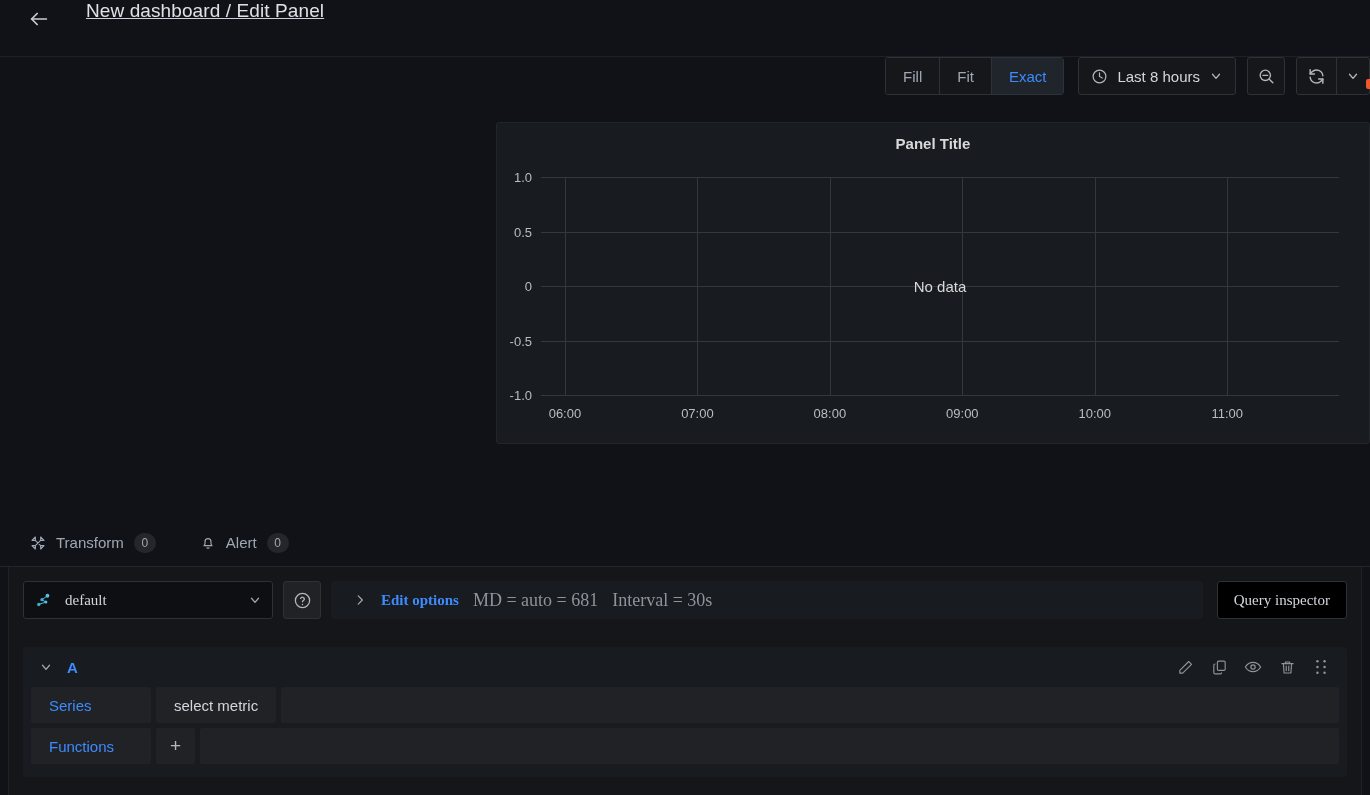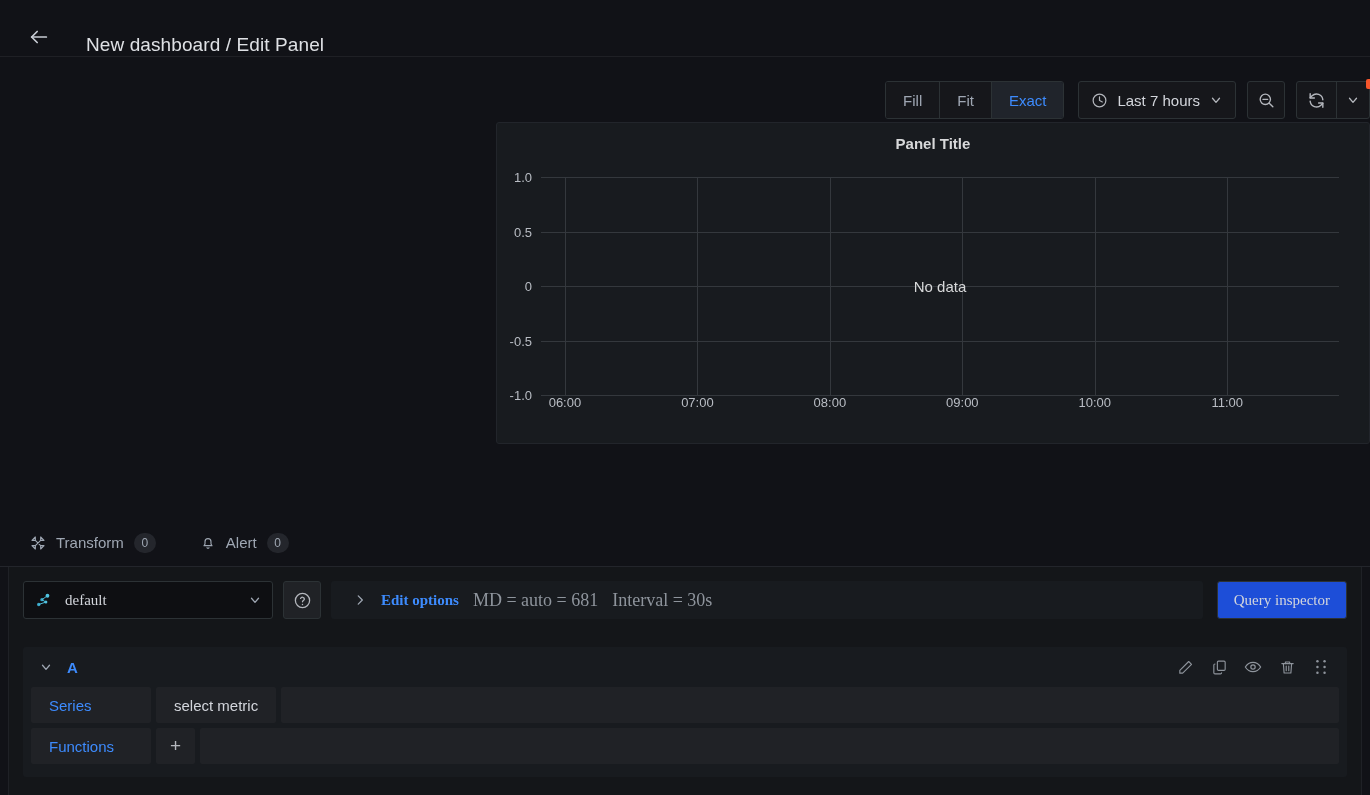--- a/index.html
+++ b/index.html
@@ -8,43 +8,44 @@
     background: #111217;
     font-family: "Liberation Sans", sans-serif;
     color: #ccccdc;
     overflow: hidden;
   }
 
   
   .topbar {
     height: 57px;
     display: flex;
-    align-items: flex-end;
+    align-items: flex-start;
     padding-left: 20px;
     border-bottom: 1px solid #1f2025;
     background: #111217;
+    text-decoration: underline;
   }
   .back-btn {
     width: 38px; height: 38px;
     display: flex; align-items: center; justify-content: center;
     cursor: pointer; border-radius: 3px;
   }
   .page-title {
     font-size: 19px;
     font-weight: 500;
     color: #dfe1e5;
     margin-left: 28px;
     letter-spacing: .1px;
   }
 
   
   .toolbar {
     height: 62px;
     display: flex;
-    align-items: flex-end;
+    align-items: flex-start;
     justify-content: flex-end;
     padding-right: 0px;
     position: relative;
   }
   .btn-group {
     display: flex;
     border: 1px solid #2c3235;
     border-radius: 3px;
     overflow: hidden;
     height: 38px;
@@ -154,20 +155,21 @@
     right: 100%;
     margin-right: 9px;
     transform: translateY(-50%);
     font-size: 13px;
     color: #b9bdc4;
     white-space: nowrap;
   }
   .xtick {
     position: absolute;
     top: 100%;
+    margin-top: 11px;
     transform: translateX(-50%);
     font-size: 13px;
     color: #b9bdc4;
     white-space: nowrap;
   }
   .nodata {
     position: absolute;
     left: 50%; top: 50%;
     transform: translate(-50%, -50%);
     font-size: 15px;
@@ -265,21 +267,21 @@
   .qopts-label {
     color: #3d8bfd;
     font-size: 15px;
     font-weight: bold;
     cursor: pointer;
   }
   .qopts-meta { font-size: 18px; color: #8e949c; }
   .inspector-btn {
     height: 38px;
     padding: 0 16px;
-    background: #1d4ed8;
+    background: #000000;
     border: 1px solid #2c3235;
     border-radius: 3px;
     display: flex; align-items: center;
     font-size: 15px;
     color: #d3d6dc;
     cursor: pointer;
     margin-left: 4px;
   }
 
   .query-row {
@@ -360,21 +362,21 @@
     <div>Fill</div>
     <div>Fit</div>
     <div class="active">Exact</div>
   </div>
 
   <div class="tool-box time-picker">
     <svg class="svgicon" width="17" height="17" viewBox="0 0 24 24" fill="none" stroke="#b4b7bd" stroke-width="1.7" stroke-linecap="round">
       <circle cx="12" cy="12" r="9"></circle>
       <polyline points="12,7 12,12 16,14"></polyline>
     </svg>
-    <span class="tp-label">Last 7 hours</span>
+    <span class="tp-label">Last 8 hours</span>
     <svg class="svgicon" width="14" height="14" viewBox="0 0 24 24" fill="none" stroke="#b4b7bd" stroke-width="2.2" stroke-linecap="round" stroke-linejoin="round">
       <polyline points="6,9 12,16 18,9"></polyline>
     </svg>
   </div>
 
   <div class="tool-box icon-btn zoom-btn">
     <svg class="svgicon" width="19" height="19" viewBox="0 0 24 24" fill="none" stroke="#b4b7bd" stroke-width="1.7" stroke-linecap="round">
       <circle cx="10.5" cy="10.5" r="6.5"></circle>
       <line x1="15.5" y1="15.5" x2="20" y2="20"></line>
       <line x1="7.5" y1="10.5" x2="13.5" y2="10.5"></line>

